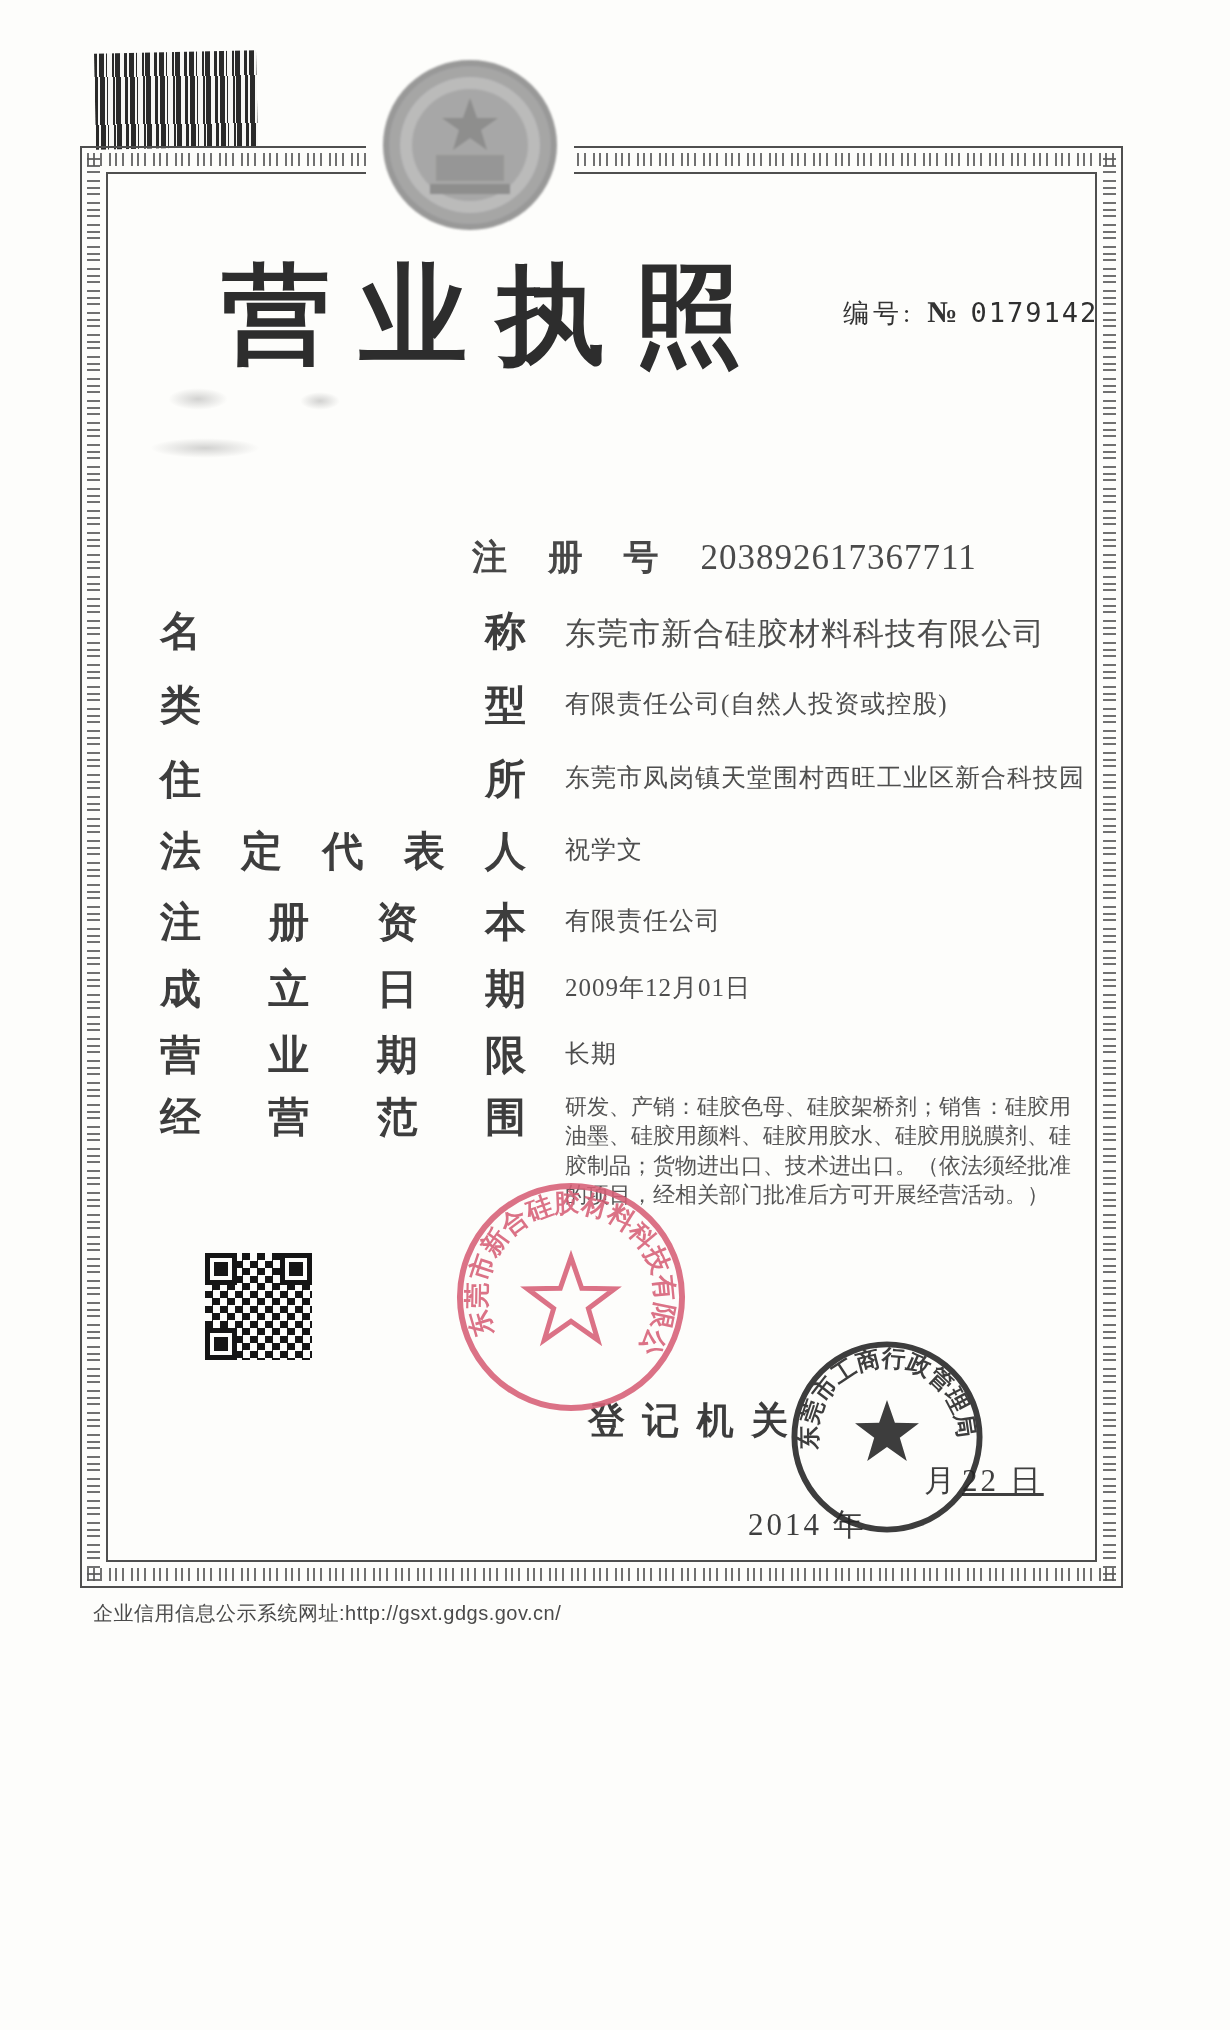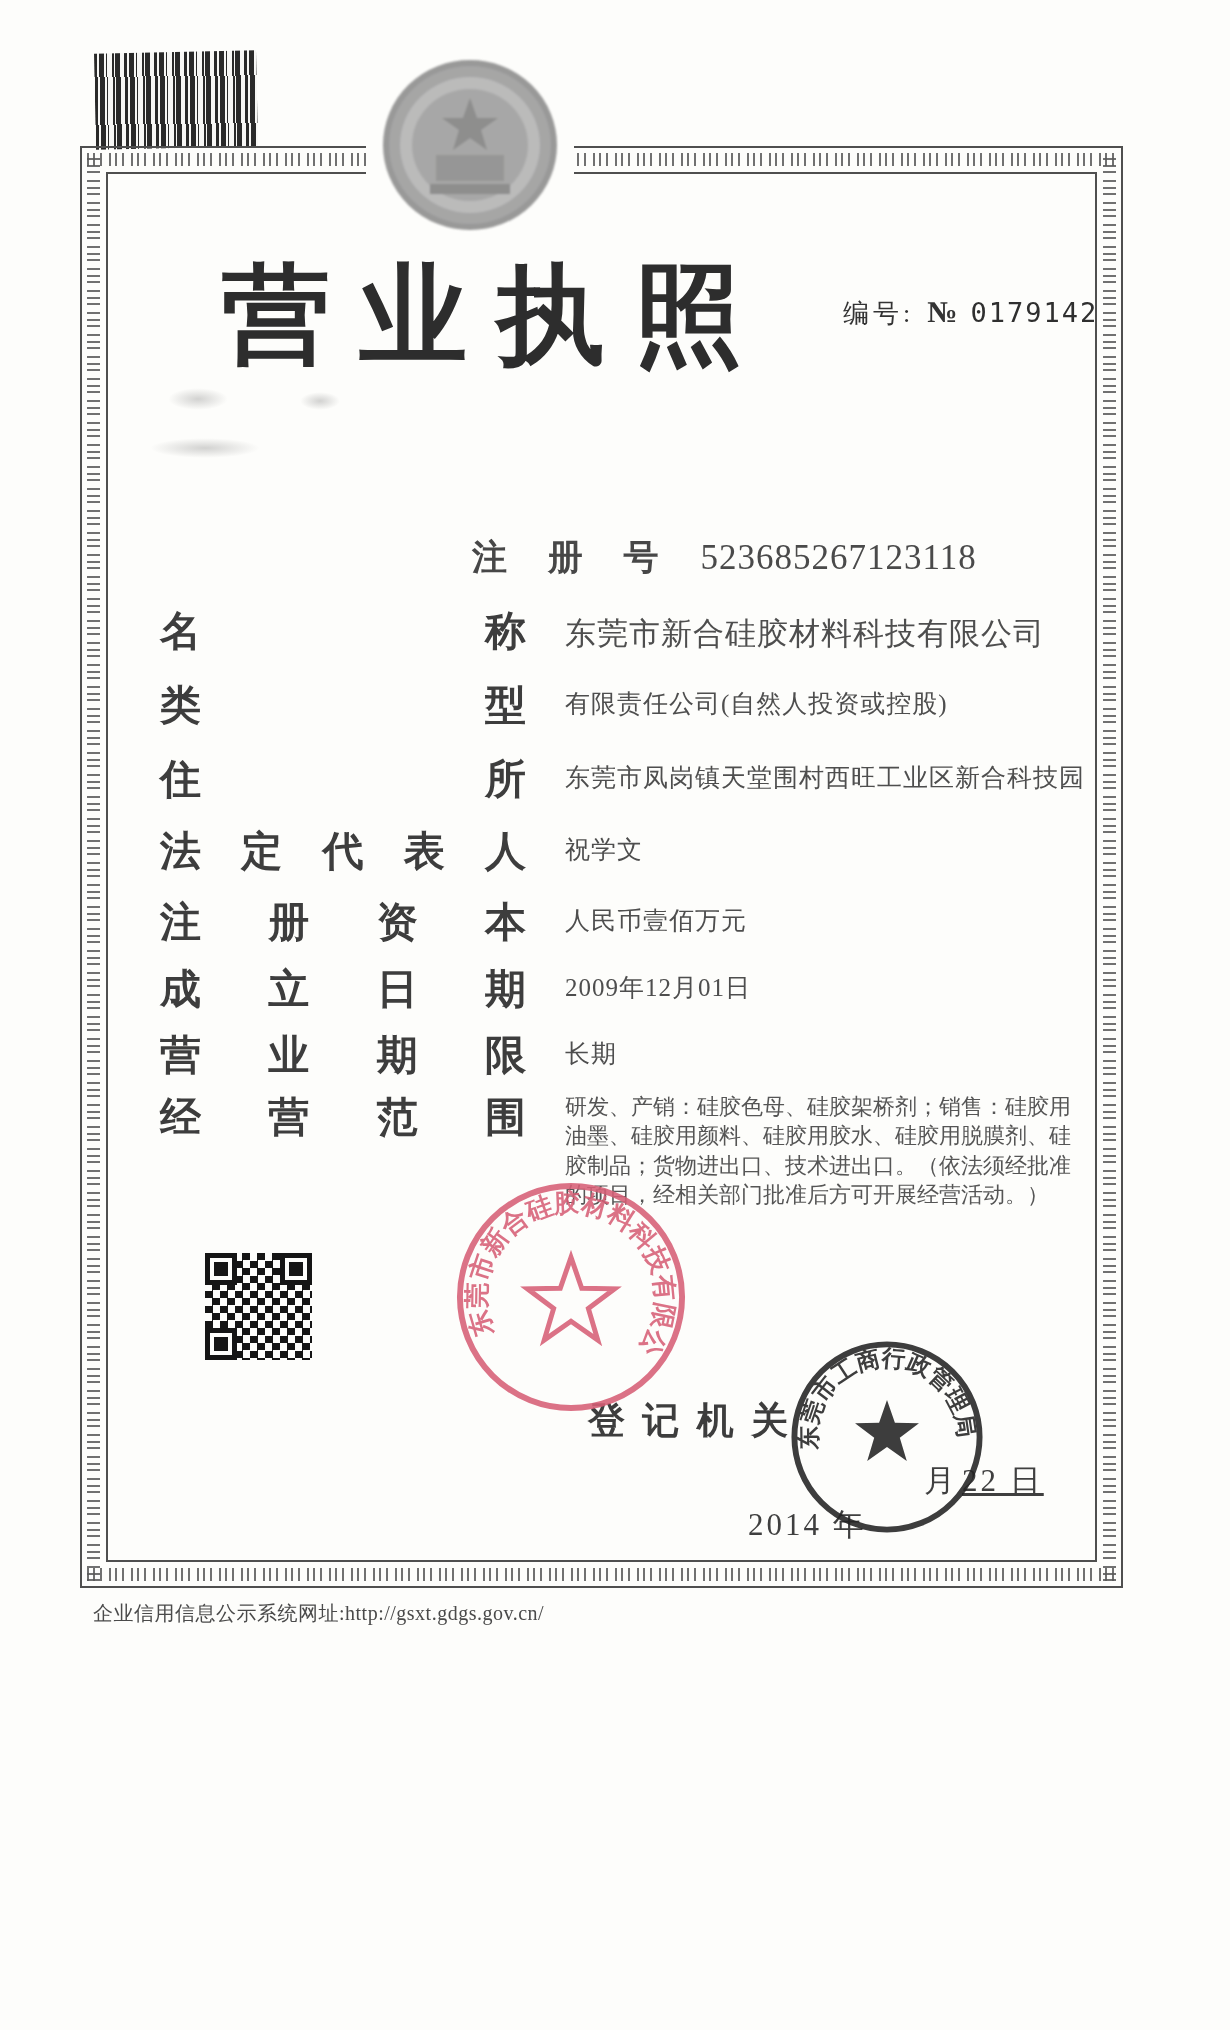--- a/index.html
+++ b/index.html
@@ -98,21 +98,21 @@
     font-size:37px; font-weight:600; color:#3d3d3d;
     font-family:"Liberation Sans", sans-serif;
   }
   .dateseg{position:absolute; z-index:4; font-size:31px; color:#3f3f3f; letter-spacing:3px;}
   .d-year{left:748px; top:1504px;}
   .d-month{left:924px; top:1460px;}
   .d-day{left:962px; top:1460px;text-decoration:underline;}
   
   .footer-left{
     position:absolute; left:93px; top:1600px; z-index:4;
-    font-size:20px; color:#4a4a4a; font-family:Liberation Serif, serif; letter-spacing:.5px;
+    font-size:20px; color:#4a4a4a; font-family:Liberation Sans, sans-serif; letter-spacing:.5px;
   }
   .footer-right{
     position:absolute; left:697px; top:1597px; z-index:4;
     font-size:22px; color:#3f3f3f; letter-spacing:1px;
   }
 </style>
 </head>
 <body>
 
 <div class="page">
@@ -152,21 +152,21 @@
 
   <div class="title">
       <span>营</span>
       <span>业</span>
       <span>执</span>
       <span>照</span>
     </div>
 
   <div class="regline">
     <span class="lab">注 册 号</span>
-    <span class="num">523685267123118</span>
+    <span class="num">203892617367711</span>
   </div>
 
   <div class="row" style="top:604px">
     <div class="row-label">
         <span>名</span>
         <span>称</span>
       </div>
     <div class="row-value" style="font-size:31px">东莞市新合硅胶材料科技有限公司</div>
   </div>
   <div class="row" style="top:678px">
@@ -193,21 +193,21 @@
       </div>
     <div class="row-value">祝学文</div>
   </div>
   <div class="row" style="top:895px">
     <div class="row-label">
         <span>注</span>
         <span>册</span>
         <span>资</span>
         <span>本</span>
       </div>
-    <div class="row-value">人民币壹佰万元</div>
+    <div class="row-value">有限责任公司</div>
   </div>
   <div class="row" style="top:962px">
     <div class="row-label">
         <span>成</span>
         <span>立</span>
         <span>日</span>
         <span>期</span>
       </div>
     <div class="row-value">2009年12月01日</div>
   </div>

